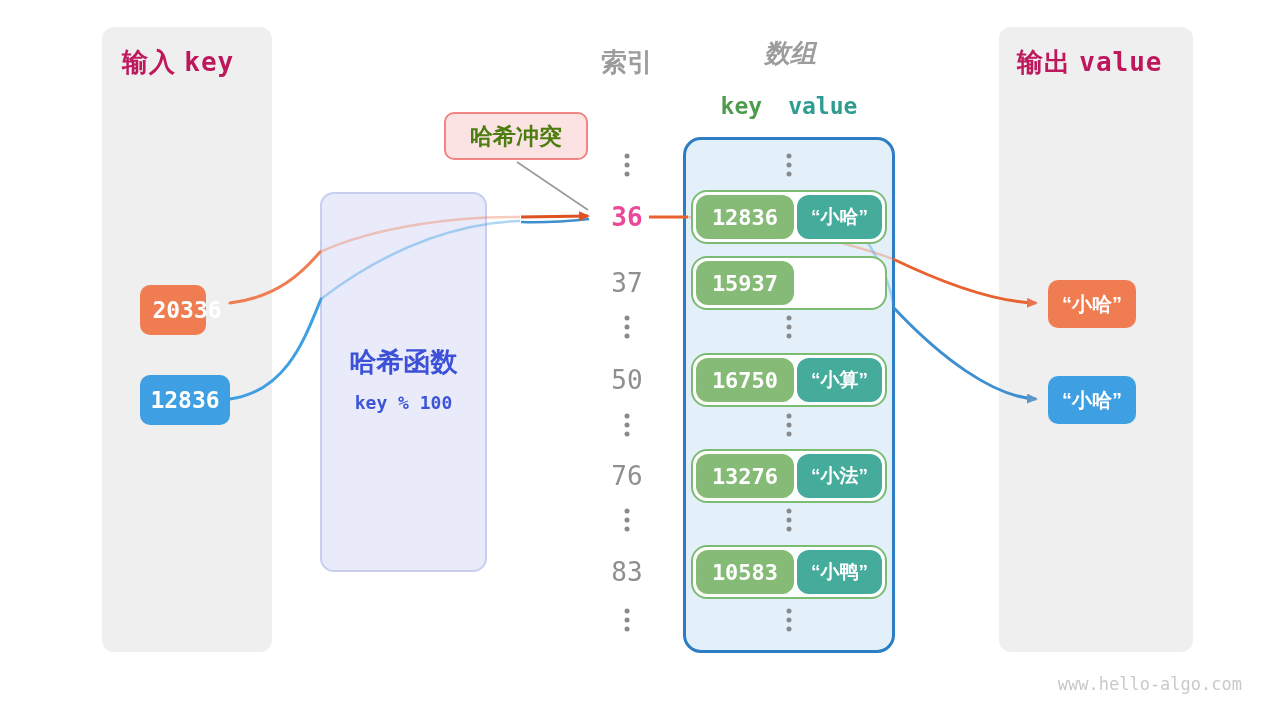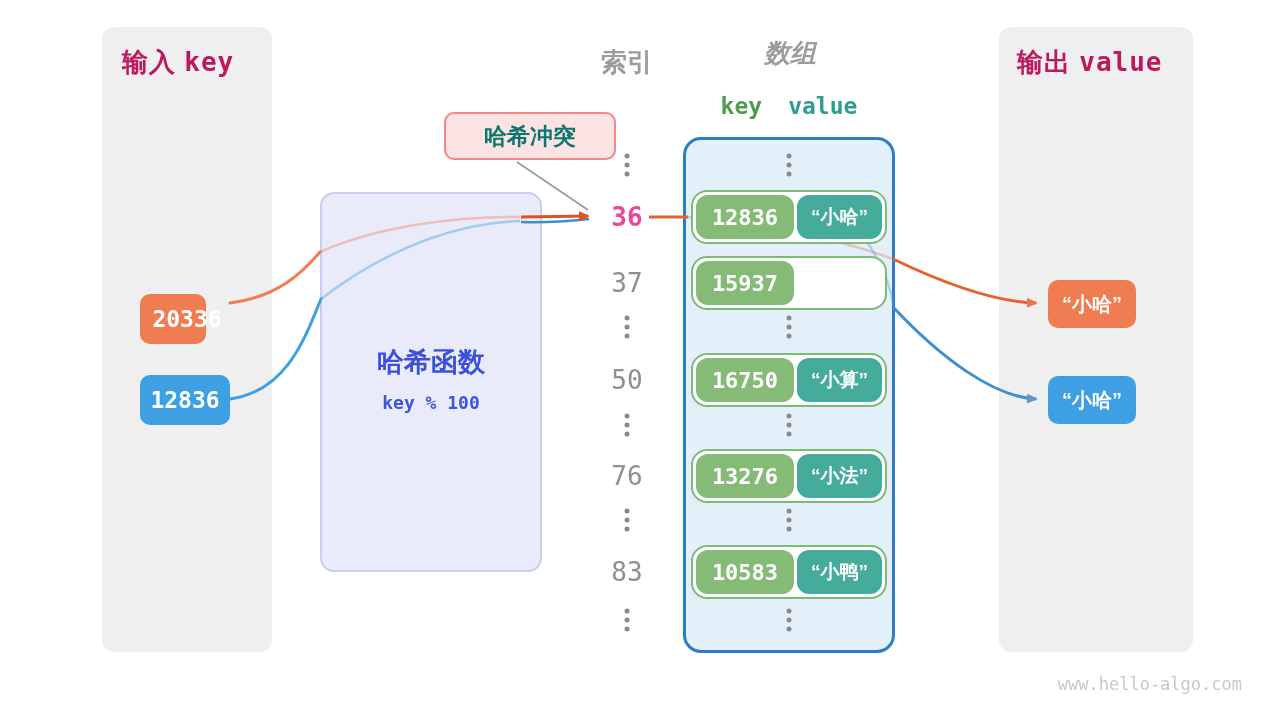--- a/index.html
+++ b/index.html
@@ -11,31 +11,31 @@
   .panel-title { position: absolute; top: 20px; left: 20px; font-size: 26px; font-weight: bold; color: #be185d; letter-spacing: 1px; z-index: 3; white-space: nowrap; }
   .panel-title .latin { font-family: "DejaVu Sans Mono", monospace; }
 
   .chip { position: absolute; z-index: 3; display: flex; align-items: center; justify-content: center;
           border-radius: 10px; color: #ffffff; font-weight: bold; }
   .chip.mono { font-family: "DejaVu Sans Mono", monospace; font-size: 23px; }
   .chip.cjk  { font-size: 20px; }
   .bg-orange { background: #f07c52; }
   .bg-blue   { background: #3f9fe3; }
 
-  .hashbox { position: absolute; left: 320px; top: 192px; width: 222px; height: 380px;
+  .hashbox { position: absolute; left: 320px; top: 192px; width: 167px; height: 380px;
              background: #e9ebfa; border: 2px solid #c8cef0; border-radius: 14px; z-index: 1; }
   .hashbox .fn { position: absolute; left: 0; right: 0; top: 150px; text-align: center;
                  font-size: 27px; font-weight: bold; color: #3c50d8; }
   .hashbox .formula { position: absolute; left: 0; right: 0; top: 198px; text-align: center;
                  font-family: "DejaVu Sans Mono", monospace; font-size: 18px; font-weight: bold; color: #3c55d8; }
 
-  .badge { position: absolute; left: 444px; top: 112px; width: 172px; height: 48px; z-index: 3;
+  .badge { position: absolute; left: 444px; top: 112px; width: 144px; height: 48px; z-index: 3;
            background: #fbe3e3; border: 2px solid #f28585; border-radius: 10px;
            display: flex; align-items: center; justify-content: center;
-           font-size: 23px; font-weight: bold; color: #0f766e; }
+           font-size: 23px; font-weight: bold; color: #4d7c0f; }
 
   .col-header { position: absolute; font-size: 26px; font-weight: bold; color: #9c9c9c;
                 transform: translateX(-50%); z-index: 3; white-space: nowrap; }
   .kv-header { position: absolute; top: 93px; left: 789px; transform: translateX(-50%);
                display: flex; gap: 26px; font-family: "DejaVu Sans Mono", monospace;
                font-size: 23px; font-weight: bold; z-index: 3; }
   .kv-header .k { color: #4e9b4e; }
   .kv-header .v { color: #2f9c92; }
 
   .idx { position: absolute; transform: translate(-50%, -50%); font-family: "DejaVu Sans Mono", monospace;
@@ -123,21 +123,21 @@
     <path d="M688,217 C760,222 842,240 893,259" stroke="#e8622f" stroke-width="2.5" opacity="0.32" fill="none"></path>
 
     <path d="M893,259 C945,284 996,302 1036,303" stroke="#e8622f" stroke-width="3" fill="none" marker-end="url(#ah-orange)"></path>
 
     <path d="M864,237 C881,262 891,286 894,308" stroke="#3f9fe3" stroke-width="2.5" opacity="0.38" fill="none"></path>
     <path d="M894,308 C940,357 993,397 1036,399" stroke="#3e8fd0" stroke-width="3" fill="none" marker-end="url(#ah-blue)"></path>
   </svg>
 
   <div class="badge">哈希冲突</div>
 
-  <div class="chip mono bg-orange" style="left:140px; top:294px; width:66px; height:50px;padding-left:28px;">20336</div>
+  <div class="chip mono bg-orange" style="left:140px; top:285px; width:66px; height:50px;padding-left:28px;">20336</div>
   <div class="chip mono bg-blue" style="left:140px; top:375px; width:90px; height:50px;">12836</div>
 
   <div class="vdots" style="left:627px; top:165px;">
       <i></i>
       <i></i>
       <i></i>
     </div>
   <div class="idx hot" style="left:627px; top:217px;">36</div>
   <div class="idx" style="left:627px; top:283px;">37</div>
   <div class="vdots" style="left:627px; top:327px;">

